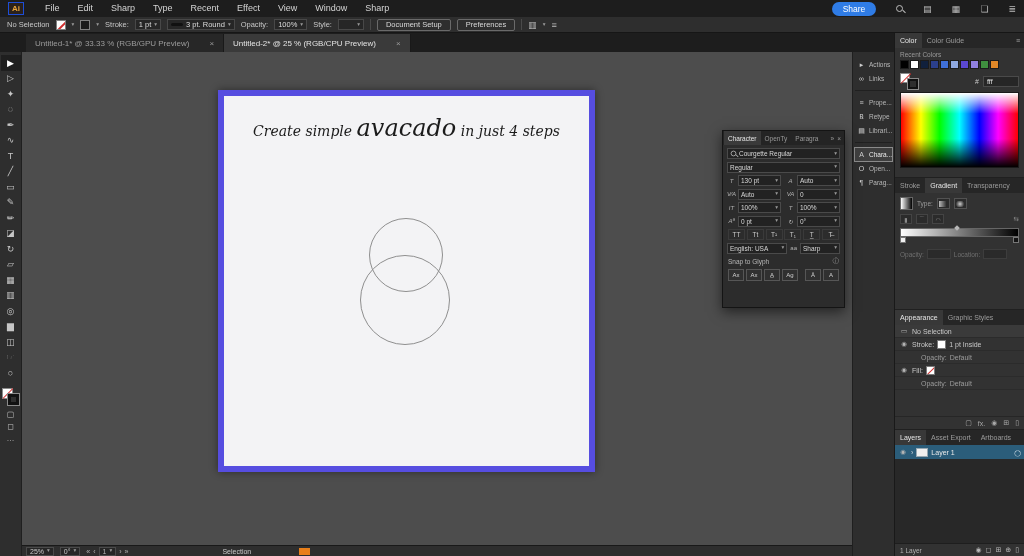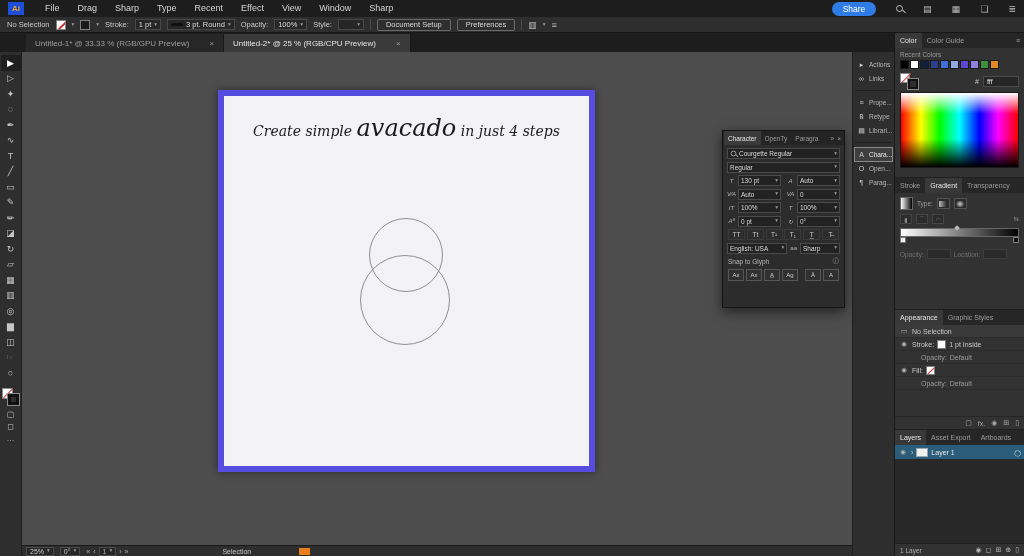--- a/index.html
+++ b/index.html
@@ -6,21 +6,21 @@
   html,body { background:#111; }
   #app {
     position:relative; width:1024px; height:556px; overflow:hidden;
     background:#4d4d4d; font-family:"Liberation Sans", sans-serif;
     font-size:9px; color:#cfcfcf; -webkit-font-smoothing:antialiased;
   }
   
   .menubar { position:absolute; left:0; top:0; width:1024px; height:17px; background:#1d1d1d;
     display:flex; align-items:center; padding:0 8px; z-index:30; }
   .ai-logo { width:16px; height:13px; background:#2b211b; color:#e8a33a; font-size:8px; font-weight:bold;
-    display:flex; align-items:center; justify-content:center; margin-right:12px; border:6px solid #1d4ed8; }
+    display:flex; align-items:center; justify-content:center; margin-right:12px; border:1px solid #1d4ed8; }
   .menu-item { padding:0 9px; font-size:9px; color:#d4d4d4; height:17px; line-height:17px; }
   .menubar-right { margin-left:auto; display:flex; align-items:center; gap:20px; }
   .share-btn { color:#fff; border-radius:8px; padding:2px 11px; font-size:8.5px; }
   .mb-icon { color:#bdbdbd; font-size:9px; }
   .css-search { position:relative; width:7px; height:7px; border:1.2px solid #bdbdbd; border-radius:50%; display:inline-block; }
   .css-search::after { content:""; position:absolute; width:4px; height:1.2px; background:#bdbdbd;
     right:-3.5px; bottom:-1.5px; transform:rotate(45deg); }
   
   .controlbar { position:absolute; left:0; top:17px; width:1024px; height:16px; background:#2e2e2e;
     border-bottom:1px solid #161616; display:flex; align-items:center; padding:0 7px; gap:6px; font-size:7.5px; z-index:29; }
@@ -176,21 +176,21 @@
 <body>
 
 <div id="app">
 
   <div class="menubar">
     <div class="ai-logo">Ai</div>
     <div style="display:flex;">
 
         <div class="menu-item">File</div>
 
-        <div class="menu-item">Drag</div>
+        <div class="menu-item">Edit</div>
 
         <div class="menu-item">Sharp</div>
 
         <div class="menu-item">Type</div>
 
         <div class="menu-item">Recent</div>
 
         <div class="menu-item">Effect</div>
 
         <div class="menu-item">View</div>

